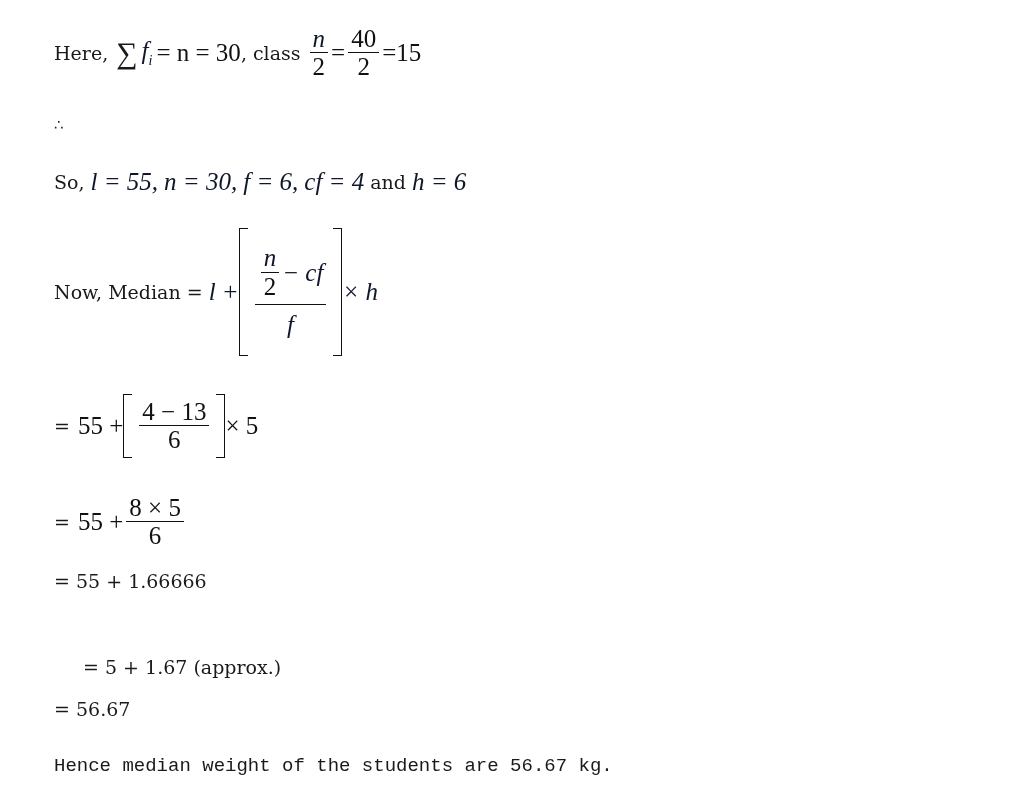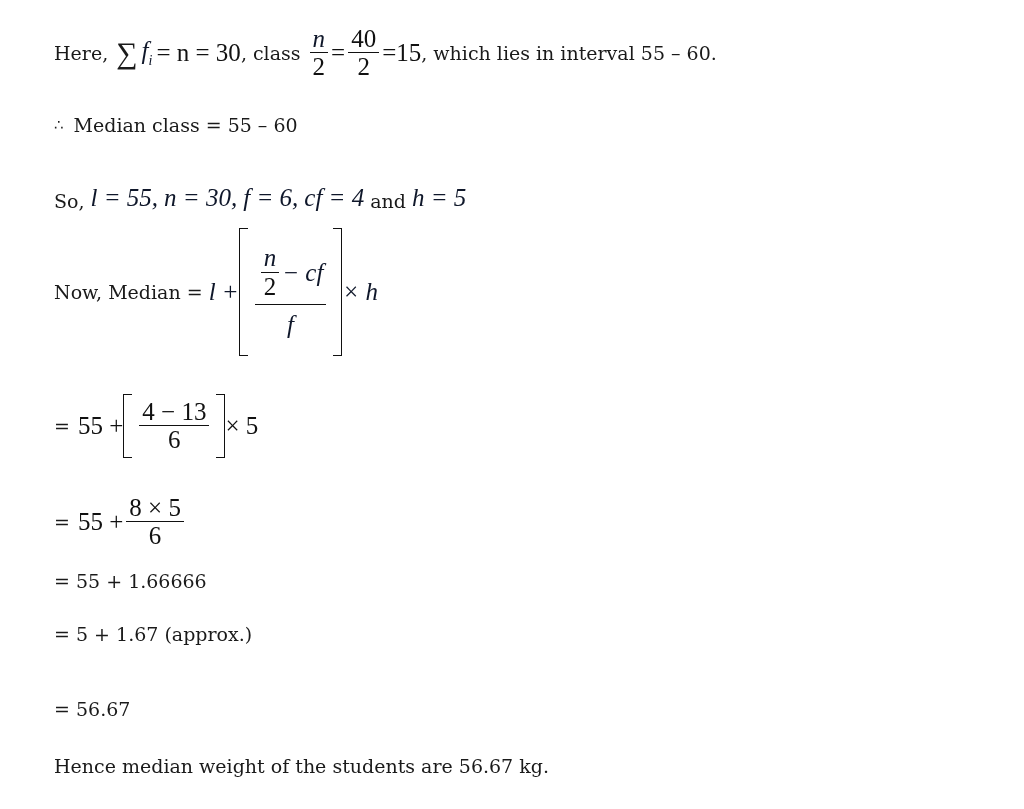--- a/index.html
+++ b/index.html
@@ -32,42 +32,40 @@
     <span class="frac m">
       <span class="num mi">n</span>
       <span class="den">2</span>
     </span>
     <span class="m">=</span>
     <span class="frac m">
       <span class="num">40</span>
       <span class="den">2</span>
     </span>
     <span class="m">=15</span>
-    <span>, which lies in interval 55 – 60.</span>
   </div>
 
   <div class="line" style="top:112px;height:26px;">
     <span style="font-size:15px;margin-right:10px;">∴</span>
-    <span>Median class = 55 – 60</span>
   </div>
 
-  <div class="line" style="top:180px;height:32px;align-items:flex-end;">
+  <div class="line" style="top:166px;height:32px;">
     <span>So,</span>
     <span class="sp"></span>
     <span class="mi">l = 55,</span>
     <span class="sp"></span>
     <span class="mi">n = 30,</span>
     <span class="sp"></span>
     <span class="mi">f = 6,</span>
     <span class="sp"></span>
     <span class="mi">cf = 4</span>
     <span class="sp"></span>
     <span>and</span>
     <span class="sp"></span>
-    <span class="mi">h = 5</span>
+    <span class="mi">h = 6</span>
   </div>
 
   <div class="line" style="top:226px;height:132px;">
     <span>Now, Median =</span>
     <span class="sp"></span>
     <span class="mi">l +</span>
     <span class="bracket bl" style="height:126px"></span>
     <span class="frac m">
       <span class="num" style="display:flex;align-items:center;padding-bottom:4px;">
         <span class="frac">
@@ -97,17 +95,17 @@
   <div class="line" style="top:490px;height:64px;">
     <span style="margin-right:8px">=</span>
     <span class="m">55 +</span>
     <span class="frac m">
       <span class="num">8 × 5</span>
       <span class="den">6</span>
     </span>
   </div>
 
   <div class="line" style="top:568px;height:26px;">= 55 + 1.66666</div>
-  <div class="line" style="top:621px;height:26px;">= 5 + 1.67 (approx.)</div>
+  <div class="line" style="top:654px;height:26px;margin-left:29px;">= 5 + 1.67 (approx.)</div>
   <div class="line" style="top:696px;height:26px;">= 56.67</div>
 
-  <div class="line" style="top:753px;height:26px;">Hence median weight of the students are 56.67 kg.</div>
+  <div class="line" style="top:753px;height:26px;font-family:Liberation Mono, monospace;">Hence median weight of the students are 56.67 kg.</div>
 </div>
 
 </body></html>

